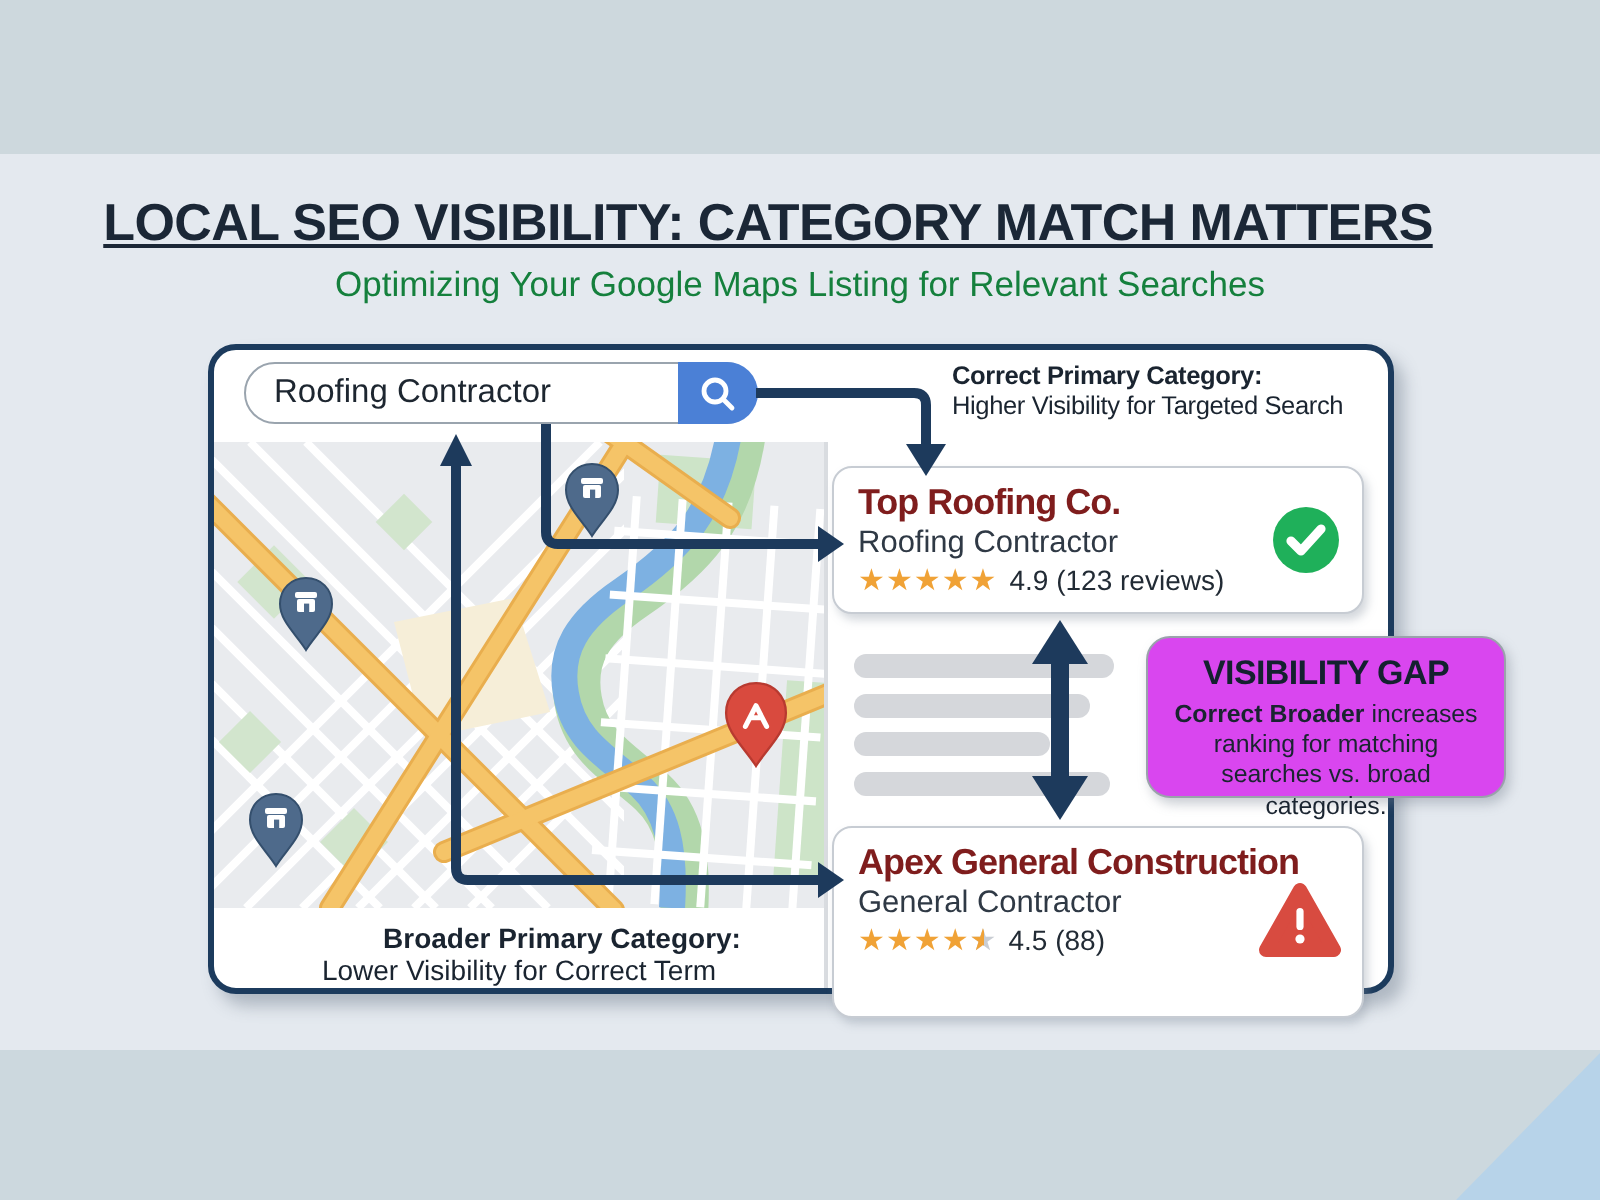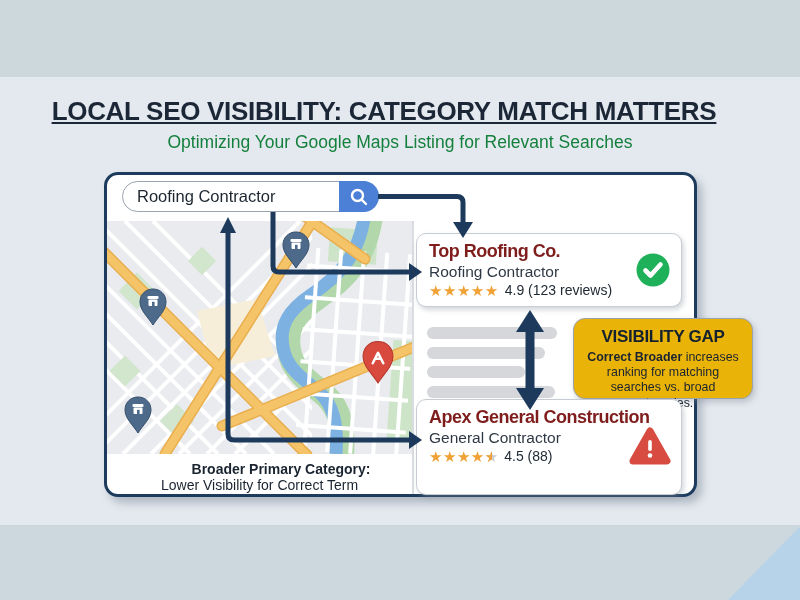--- a/index.html
+++ b/index.html
@@ -37,36 +37,36 @@
   .map-caption .b{font-weight:700;padding-left:43px;}
 
   
   .map{position:absolute;left:0;top:46px;width:305px;height:233px;z-index:1;overflow:hidden;}
   .divider{position:absolute;left:305px;top:46px;width:2px;height:273px;background:#d9dce0;}
 
   
   .listing{position:absolute;left:309px;width:266px;background:#fff;border:1.5px solid #c7ccd3;border-radius:10px;
     box-shadow:2px 3px 5px rgba(130,140,155,.35);box-sizing:border-box;padding:7px 12px;z-index:2;}
   .listing.top{top:58px;height:74px;}
-  .listing.apex{top:224px;height:96px;}
+  .listing.apex{top:238px;height:96px;}
   .l-name{font-size:18px;line-height:21px;font-weight:700;color:#7f1d1d;letter-spacing:-0.5px;white-space:nowrap;}
   .l-cat{font-size:15.5px;line-height:19px;color:#2f3945;}
   .l-rating{display:flex;align-items:center;margin-top:1px;}
   .stars{font-size:15px;letter-spacing:0.5px;color:var(--star,#f0a236);line-height:1;}
   .half{position:relative;display:inline-block;line-height:1;font-size:15px;}
   .half .gray{color:#c9cdd3;}
   .half .fill{position:absolute;left:0;top:0;width:52%;overflow:hidden;color:var(--star,#f0a236);}
   .l-score{font-size:14px;color:#222b35;margin-left:6px;}
   .status{position:absolute;right:10px;top:50%;transform:translateY(-50%);line-height:0;}
 
   
   .skel{position:absolute;left:320px;height:12px;border-radius:6px;background:#d5d7db;z-index:1;}
 
   
-  .gapbox{position:absolute;left:466px;top:143px;width:180px;height:81px;background:#eab308;border:1.5px solid #9aa2ab;
+  .gapbox{position:absolute;left:466px;top:143px;width:180px;height:81px;background:#d946ef;border:1.5px solid #9aa2ab;
     border-radius:12px;box-shadow:2px 3px 6px rgba(120,130,145,.4);box-sizing:border-box;padding:8px 8px;
     text-align:center;z-index:2;}
   .gap-title{font-size:17px;font-weight:800;color:#14212f;letter-spacing:-0.3px;margin-bottom:3px;}
   .gap-body{font-size:12.4px;line-height:15.2px;color:#1a2430;}
   .gap-body .b{font-weight:700;}
 
   .connectors{position:absolute;left:0;top:0;width:587px;height:319px;z-index:3;pointer-events:none;}
 </style>
 </head>
 <body>
@@ -84,20 +84,24 @@
     <div class="searchbar">
       <span class="search-text">Roofing Contractor</span>
       <button class="search-btn">
         <svg width="20" height="20" viewBox="0 0 20 20">
           <circle cx="8.5" cy="8.5" r="5.5" fill="none" stroke="#fff" stroke-width="2.4"></circle>
           <line x1="12.6" y1="12.6" x2="17" y2="17" stroke="#fff" stroke-width="2.4" stroke-linecap="round"></line>
         </svg>
       </button>
     </div>
 
+    <div class="callout-correct">
+      <div class="b">Correct Primary Category:</div>
+      <div>Higher Visibility for Targeted Search</div>
+    </div>
 
     <div class="map">
       <svg width="305" height="233" viewBox="0 0 305 233">
         <defs>
           <clipPath id="clipLeft">
               <rect x="0" y="0" width="205" height="233"></rect>
             </clipPath>
           <clipPath id="clipRight">
               <rect x="195" y="0" width="110" height="233"></rect>
             </clipPath>

